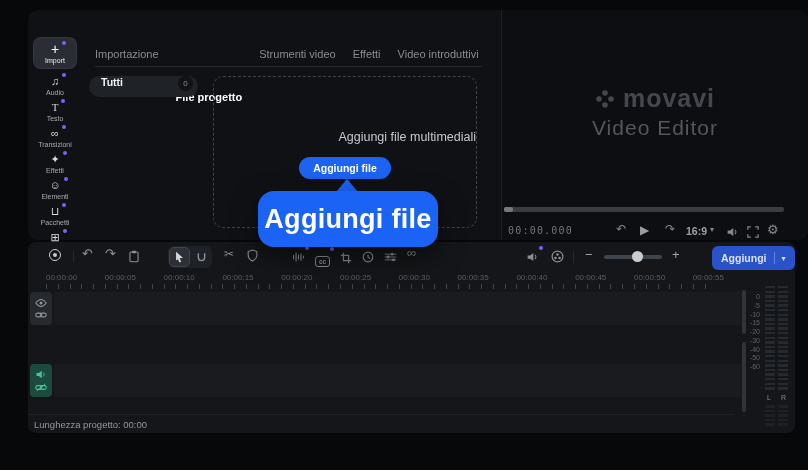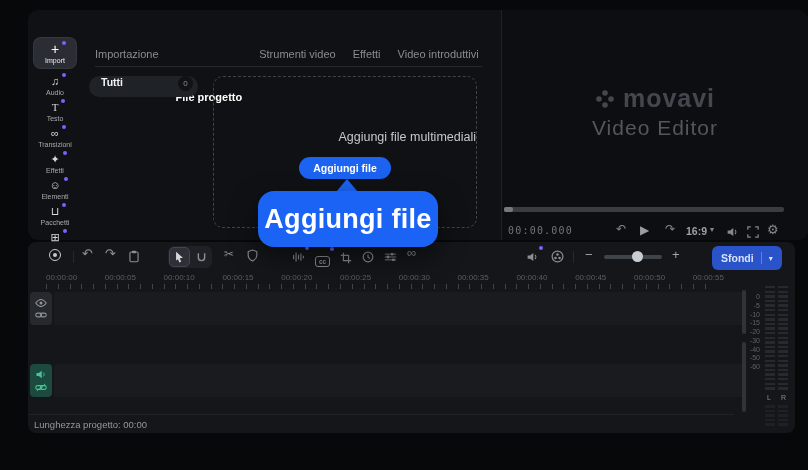--- a/index.html
+++ b/index.html
@@ -337,21 +337,21 @@
         </svg>
       </span>
       <span class="t-sep s2" data-interactable="false"></span>
       <span class="t-minus" data-interactable="true">−</span>
       <span class="t-slider" data-interactable="true">
         <span class="t-knob" data-interactable="true"></span>
       </span>
       <span class="t-plus" data-interactable="true">+</span>
 
       <span class="export-btn" data-interactable="true">
-        <span class="export-label" data-interactable="false">Sfondi</span>
+        <span class="export-label" data-interactable="false">Aggiungi</span>
         <span class="x-sep" data-interactable="false"></span>
         <span class="x-chev" data-interactable="false">▾</span>
       </span>
     </div>
 
     <div class="tl-ruler" data-interactable="true">
       <div class="ruler-labels" data-interactable="false">
 
       <span class="ruler-label" data-interactable="false">00:00:00</span>
           <span class="ruler-label" data-interactable="false">00:00:05</span>

